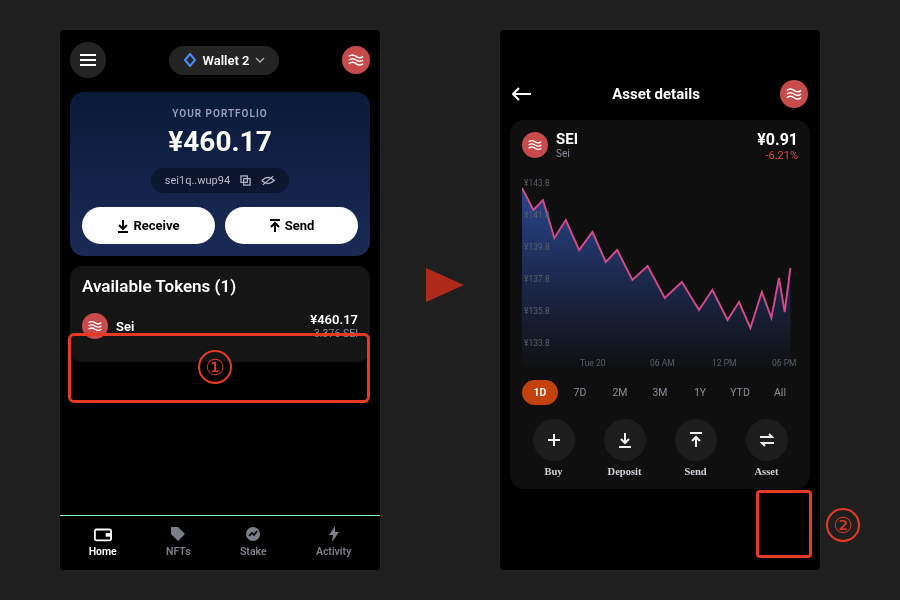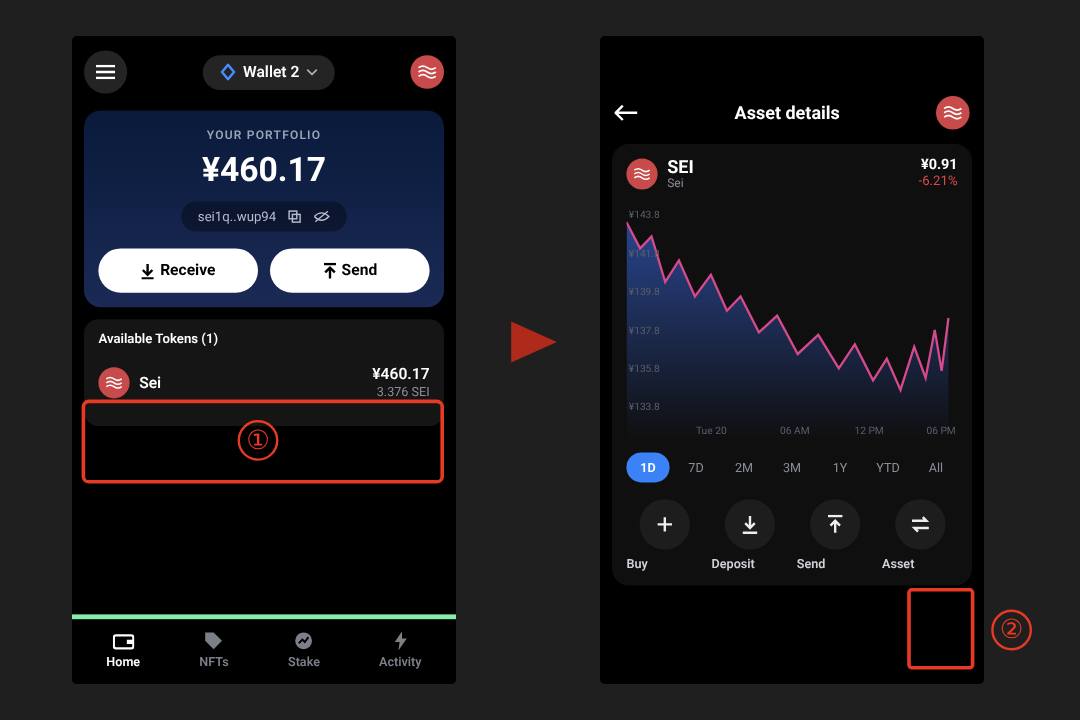--- a/index.html
+++ b/index.html
@@ -67,21 +67,21 @@
     flex: 1; background: #fff; color: #000;
     border-radius: 22px; padding: 11px 0;
     font-weight: 700; font-size: 13px;
     display: flex; align-items: center; justify-content: center; gap: 4px;
   }
 
   .tokens-card {
     margin: 6px 10px 0; background: #151515; border-radius: 12px; padding: 10px 12px 12px;
     position: relative;
   }
-  .tokens-title { font-size: 11px; font-weight: 600; margin-bottom: 10px; }
+  .tokens-title { font-size: 17px; font-weight: 600; margin-bottom: 10px; }
   .token-row {
     display: flex; align-items: center; justify-content: space-between;
     padding: 6px 0 10px;
   }
   .token-left { display: flex; align-items: center; gap: 8px; }
   .token-icon {
     width: 26px; height: 26px; border-radius: 50%; background: #c84b4b;
     display: flex; align-items: center; justify-content: center;
   }
   .token-name { font-size: 13px; font-weight: 600; }
@@ -102,21 +102,21 @@
     display: flex; align-items: center; justify-content: center;
     color: #e63a24; font-size: 22px; font-weight: 400;
     pointer-events: none;
   }
 
   .bottom-nav {
     position: absolute; bottom: 0; left: 0; right: 0;
     display: flex; justify-content: space-around;
     padding: 10px 4px 12px;
     background: #000;
-    border-top: 4px solid #86efac;
+    border-top: 1px solid #86efac;
   }
   .nav-item {
     display: flex; flex-direction: column; align-items: center; gap: 3px;
     color: #7a7f88; font-size: 10.5px; font-weight: 600;
   }
   .nav-item.active { color: #fff; }
 
   
   .topbar2 {
     display: flex; align-items: center; justify-content: space-between;
@@ -127,56 +127,56 @@
   .title2 { font-size: 15px; font-weight: 700; }
 
   .asset-card {
     margin: 4px 10px 0; background: #0f0f0f; border-radius: 14px;
     padding: 10px 12px 12px;
   }
   .asset-head { display: flex; justify-content: space-between; align-items: flex-start; }
   .asset-head-left { display: flex; gap: 8px; align-items: center; }
   .asset-ticker { font-weight: 700; font-size: 15px; }
   .asset-sub { font-size: 10px; color: #8a8f99; }
-  .asset-price { font-weight: 700; font-size: 12px; text-align: right; }
+  .asset-price { font-weight: 700; font-size: 16px; text-align: right; }
   .asset-pct { font-size: 11px; color: #d84848; text-align: right; }
 
   .chart-area {
     margin-top: 8px; height: 200px; position: relative;
     border-radius: 6px; overflow: hidden; text-align: center;
   }
   .ytick {
     position: absolute; left: 2px; font-size: 8.5px; color: #5a5f69;
   }
   .xtick {
     position: absolute; bottom: 2px; font-size: 8.5px; color: #5a5f69;
   }
 
   .range-tabs {
     display: flex; gap: 4px; margin-top: 10px;
   }
   .range-tab {
     flex: 1; text-align: center; font-size: 10.5px; color: #8a8f99;
     padding: 6px 0; border-radius: 14px;
   }
-  .range-tab.active { background: #3b82f6; color: #fff; font-weight: 600; }
+  .range-tab.active { background: #c2410c; color: #fff; font-weight: 600; }
 
   .balance-row {
     display: flex; justify-content: space-between; align-items: baseline;
     margin-top: 12px; font-size: 12px;
   }
   .balance-label { color: #9aa3af; }
   .balance-val { font-weight: 700; }
   .balance-sub { color: #7a7f88; font-weight: 400; }
 
   .action-row {
     display: flex; gap: 8px; margin-top: 14px;
   }
   .act {
-    flex: 1; text-align: left;
+    flex: 1; text-align: center; font-family: Liberation Serif, serif;
   }
   .act-circle {
     width: 42px; height: 42px; border-radius: 50%; background: #1d1d1d;
     margin: 0 auto 5px;
     display: flex; align-items: center; justify-content: center;
     color: #eee;
   }
   .act-label { font-size: 10.5px; color: #cfd2d8; font-weight: 600; }
 
   .highlight-box-2 {

